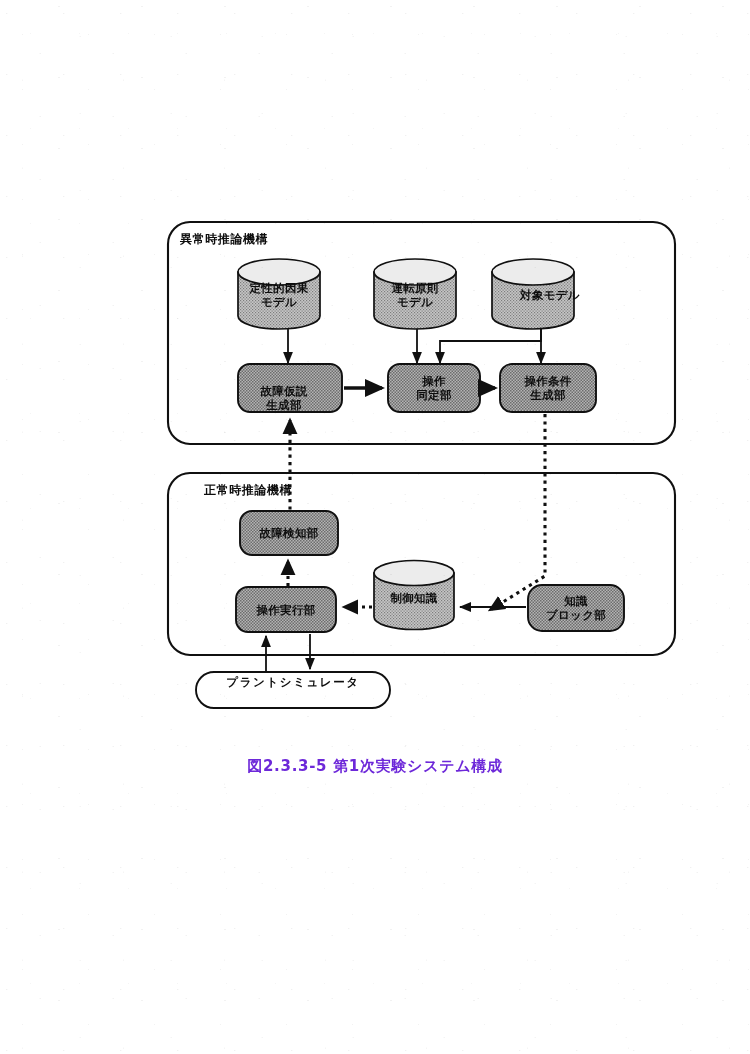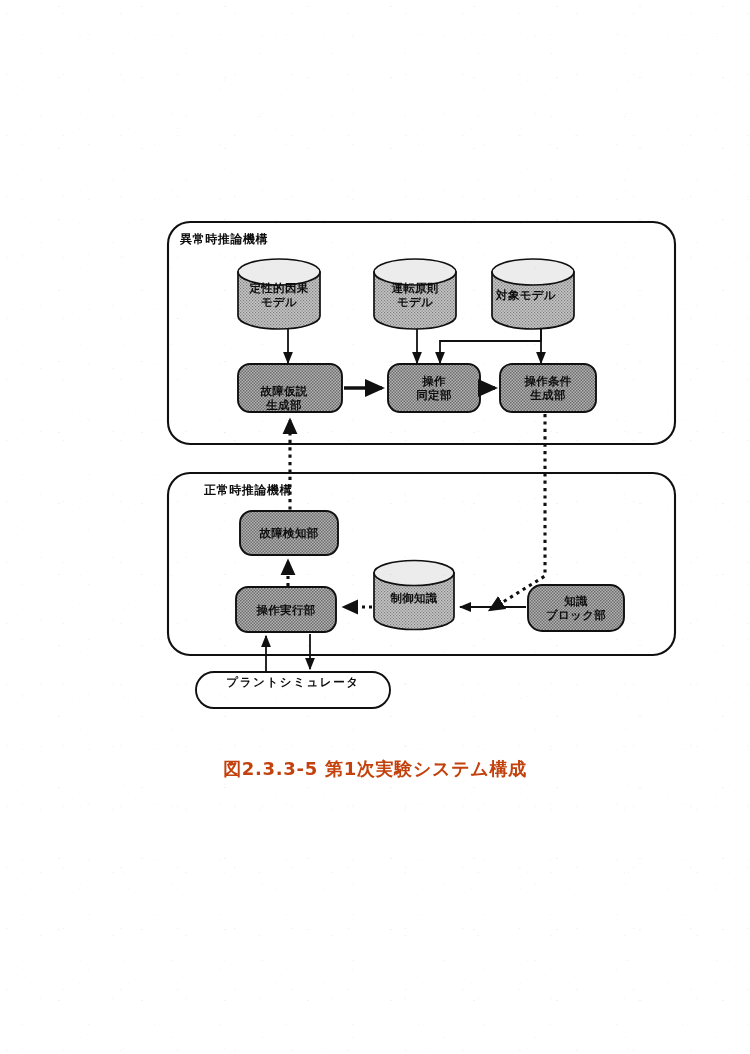--- a/index.html
+++ b/index.html
@@ -41,24 +41,24 @@
     letter-spacing:.6px;
     color:#0d0d0d;
   }
 
   
   #caption{
     position:absolute;
     left:0;right:0;
     top:757px;
     text-align:center;
-    font-size:18px;
+    font-size:15px;
     font-weight:700;
     letter-spacing:.7px;
-    color:#c2410c;
+    color:#6d28d9;
   }
   #folio{
     position:absolute;
     left:0;right:0;
     top:962px;
     text-align:center;
     font-size:12px;
     font-weight:700;
     letter-spacing:1px;
     color:#101010;
@@ -196,21 +196,21 @@
     <div class="node-label" style="left:238px;top:274px;width:82px;height:42px;">
       <span>定性的因果</span>
       <span>モデル</span>
     </div>
 
     <div class="node-label" style="left:374px;top:274px;width:82px;height:42px;">
       <span>運転原則</span>
       <span>モデル</span>
     </div>
 
-    <div class="node-label" style="left:492px;top:274px;width:68px;height:42px;">
+    <div class="node-label" style="left:516px;top:274px;width:68px;height:42px;">
       <span>対象モデル</span>
     </div>
 
     <div class="node-label" style="left:238px;top:364px;width:92px;height:48px;justify-content:flex-end;">
       <span>故障仮説</span>
       <span>生成部</span>
     </div>
 
     <div class="node-label" style="left:388px;top:364px;width:92px;height:48px;">
       <span>操作</span>

